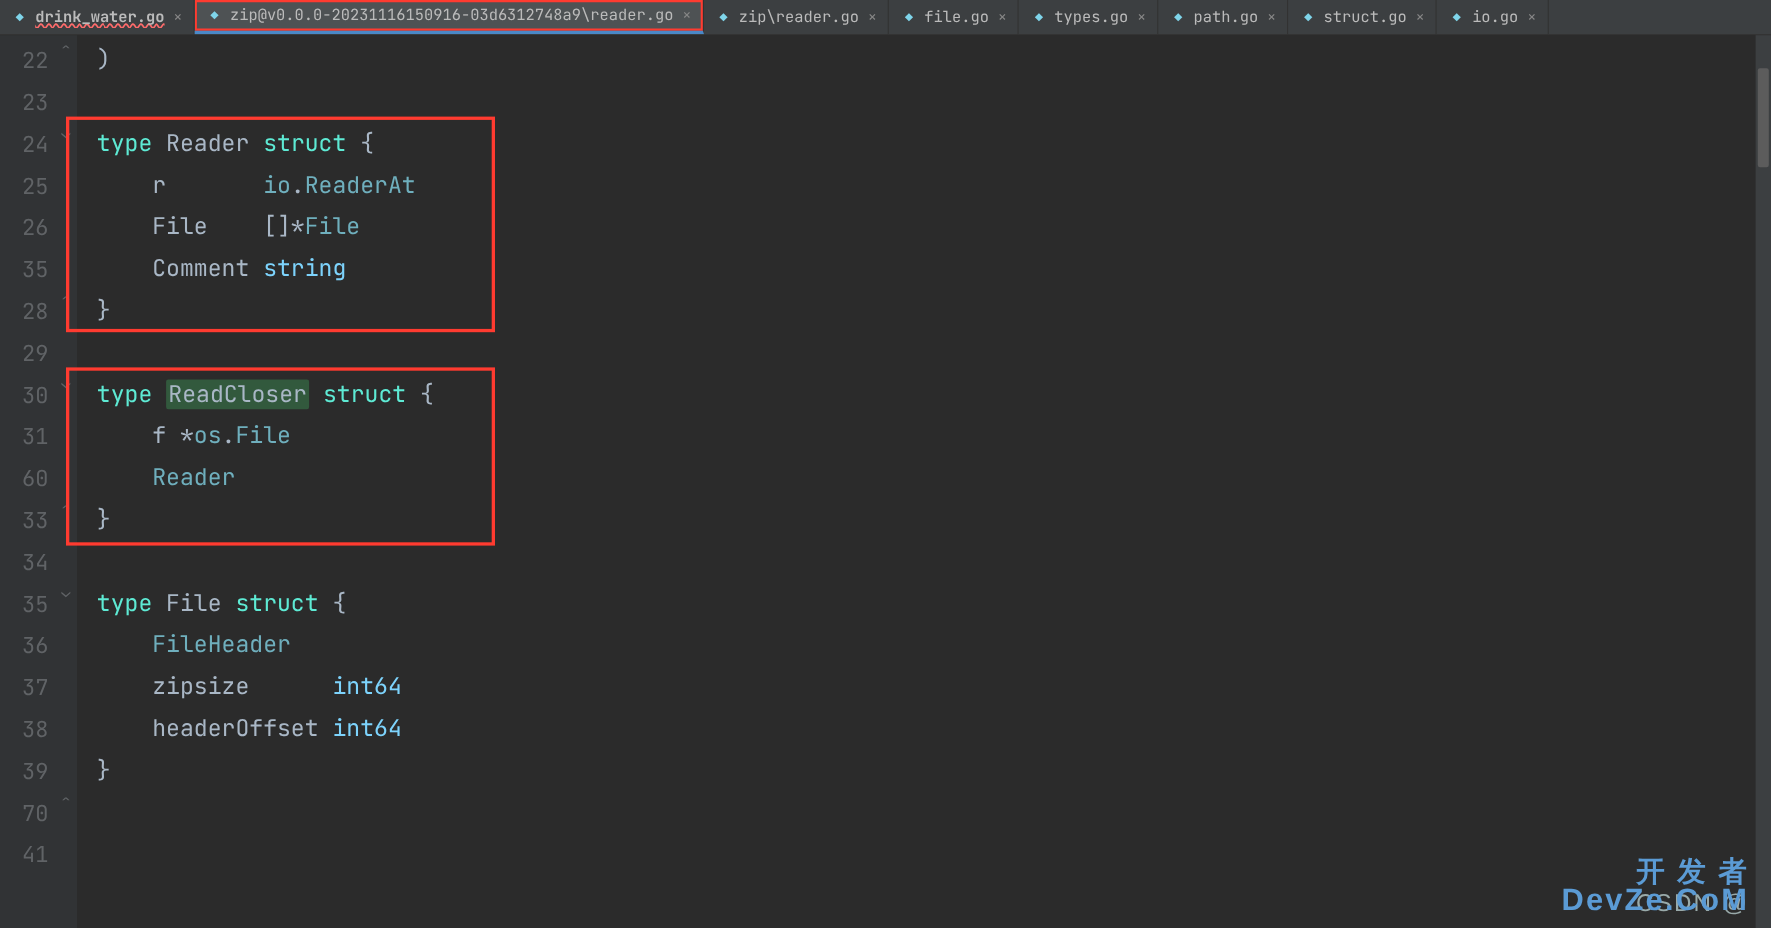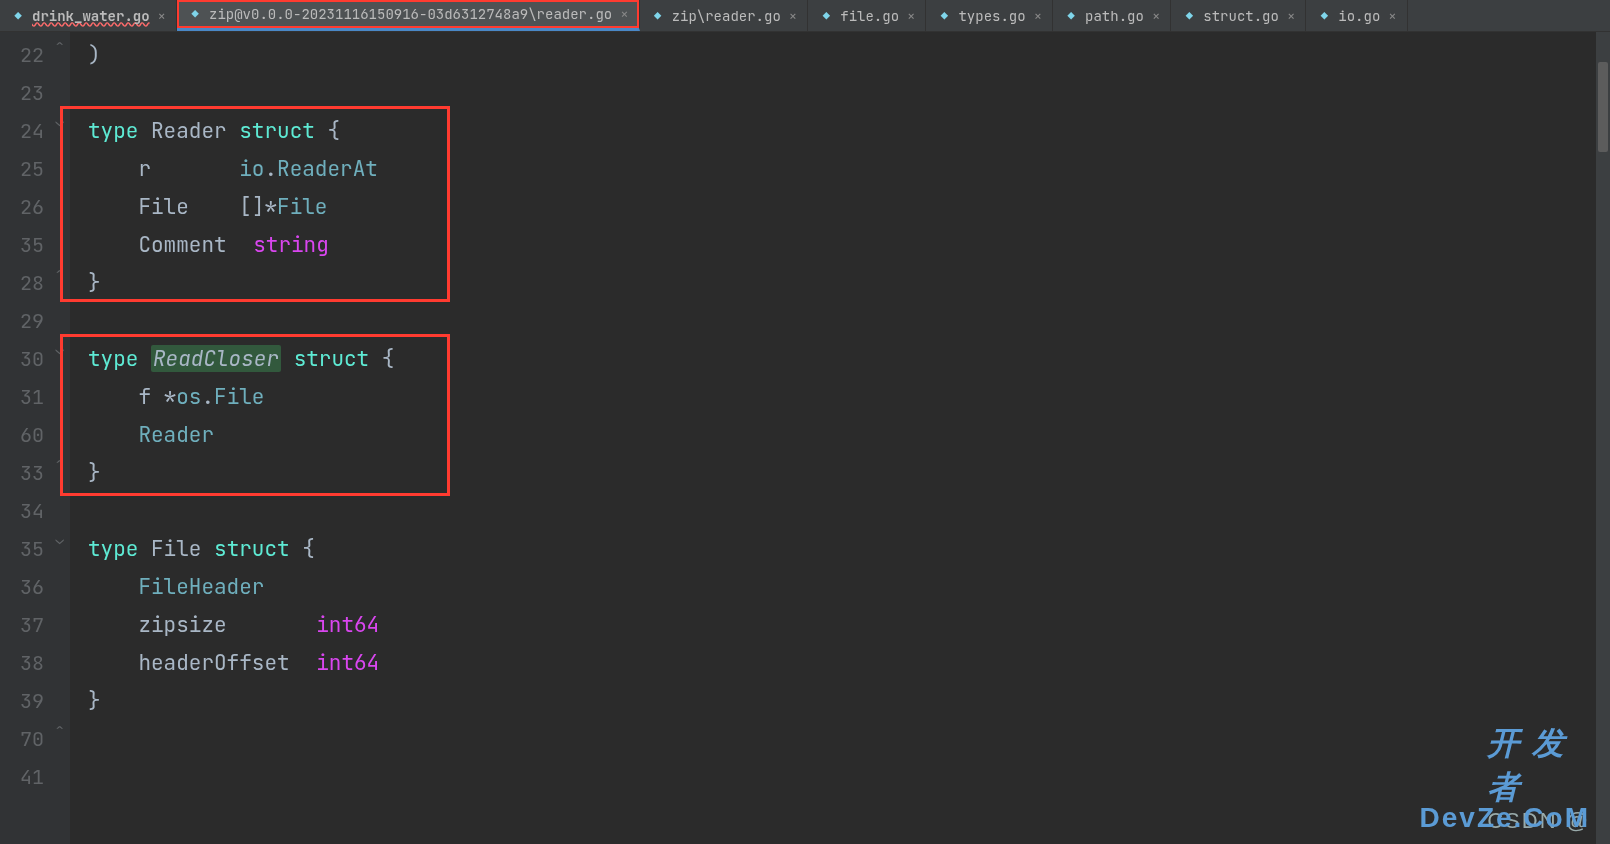--- a/index.html
+++ b/index.html
@@ -100,22 +100,22 @@
       font-family: 'JetBrains Mono', 'Consolas', monospace;
       position: relative;
     }
     .code-line {
       white-space: pre;
       height: 38px;
     }
     .kw { color: #5eead4; }
     .struct-name { color: #a9b7c6; }
     .field-type { color: #6fafbd; }
-    .builtin { color: #d946ef; margin-left: 14px; }
-    .highlight-bg { background: #32593d; border-radius: 2px; padding: 0 2px; font-style: italic;}
+    .builtin { color: #7dd3fc; }
+    .highlight-bg { background: #32593d; border-radius: 2px; padding: 0 2px;}
     .red-box {
       position: absolute;
       border: 3px solid #ff3b30;
       pointer-events: none;
     }
     .scrollbar {
       position: absolute;
       right: 0;
       top: 32px;
       bottom: 0;
@@ -247,15 +247,15 @@
     <div class="red-box" style="left:-10px; top:302px; width:390px; height:162px"></div>
   </div>
 </div>
 
 <div class="scrollbar">
   <div class="scrollbar-thumb"></div>
 </div>
 
 <div class="watermark">
   <span class="csdn">CSDN @</span>
-  <span class="dev" style="position:absolute; right:0; bottom:24px; font-size:32px;font-style:italic;">开 发 者</span><br>
+  <span class="dev" style="position:absolute; right:0; bottom:24px; font-size:26px;">开 发 者</span><br>
   <span class="dev" style="position:absolute; right:0; bottom:0;">DevZe.CoM</span>
 </div>
 
 </body></html>

